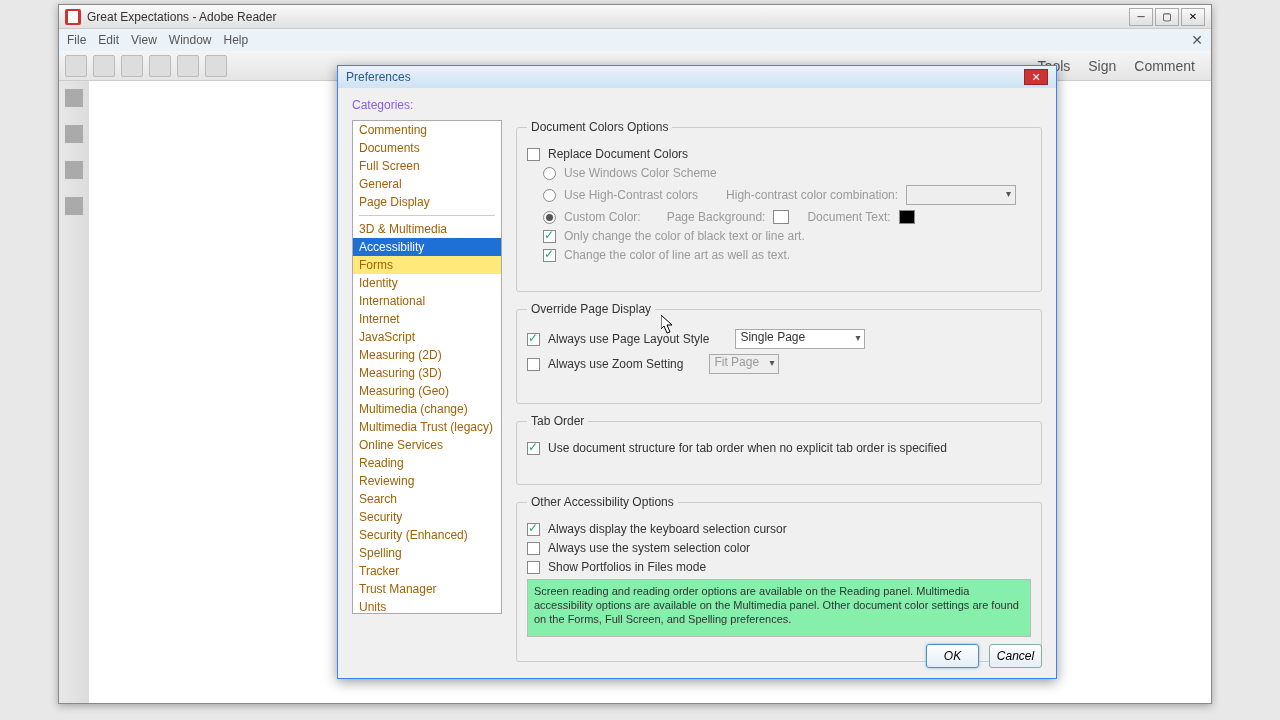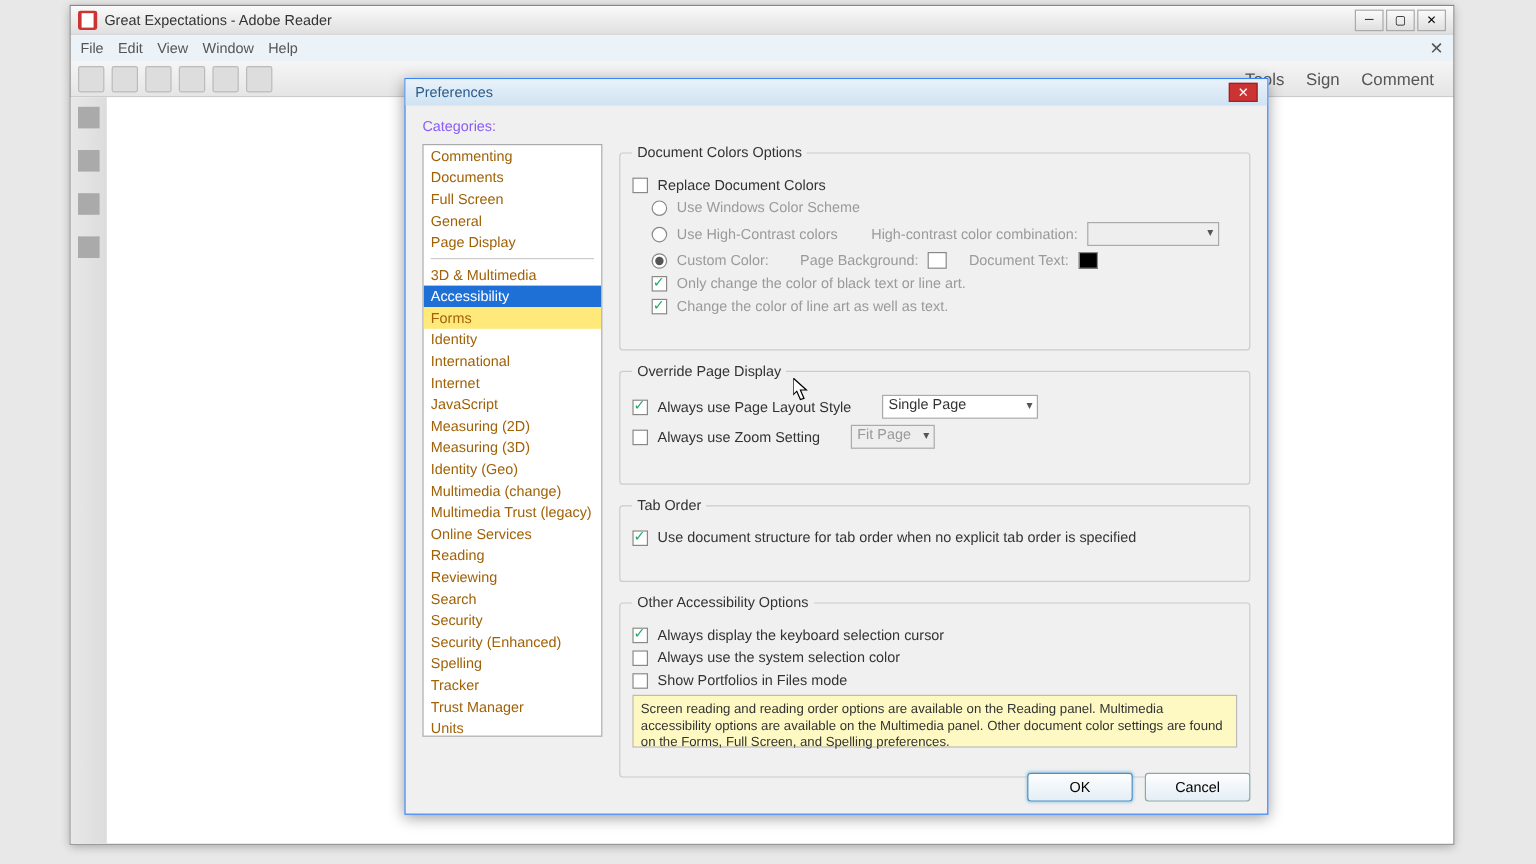--- a/index.html
+++ b/index.html
@@ -47,24 +47,24 @@
 .chk, .rdo { width: 13px; height: 13px; }
 .chk { appearance: none; border: 1px solid #888; background: #fff; position: relative; }
 .chk:checked::after { content: '✓'; position: absolute; top: -3px; left: 0; font-size: 12px; color: #2a6; }
 .rdo { appearance: none; border: 1px solid #888; border-radius: 50%; background: #fff; position: relative; }
 .rdo:checked::after { content: ''; position: absolute; top: 2px; left: 2px; width: 7px; height: 7px; background: #555; border-radius: 50%; }
 .swatch { width: 16px; height: 14px; border: 1px solid #888; }
 .combo { border: 1px solid #aaa; background: #fff; height: 20px; padding: 0 18px 0 4px; position: relative; display: inline-flex; min-width: 100px; }
 .combo::after { content: '▾'; position: absolute; right: 4px; top: 2px; font-size: 10px; color: #555; }
 .combo.disabled { background: #eee; color: #999; }
 .indent { margin-left: 16px; }
-.helptext { width: 100%; height: 44px; border: 1px solid #bbb; background: #fef9c3; padding: 4px 6px; color: #333; line-height: 14px; font-size: 11px; }
+.helptext { width: 100%; height: 58px; border: 1px solid #bbb; background: #86efac; padding: 4px 6px; color: #333; line-height: 14px; font-size: 11px; }
 
 .dlg-footer { position: absolute; bottom: 10px; right: 14px; display: flex; gap: 10px; }
-.btn { width: 88px; height: 24px; border: 1px solid #8aa; background: linear-gradient(#fefefe,#e4eef6); border-radius: 3px; cursor: pointer; }
+.btn { width: 53px; height: 24px; border: 1px solid #8aa; background: linear-gradient(#fefefe,#e4eef6); border-radius: 3px; cursor: pointer; font-style: italic; }
 .btn.primary { border: 1px solid #4a90c2; box-shadow: 0 0 3px #7ab8e0; }
 
 .cursor { position: absolute; left: 323px; top: 249px; width: 14px; height: 20px; pointer-events: none; }
 .cursor svg { width: 14px; height: 20px; }
 </style>
 </head>
 <body>
 
 <div class="window">
   <div class="titlebar">
@@ -123,21 +123,21 @@
             <div class="cat-sep"></div>
             <div class="cat-item">3D &amp; Multimedia</div>
             <div class="cat-item selected">Accessibility</div>
             <div class="cat-item hover">Forms</div>
             <div class="cat-item">Identity</div>
             <div class="cat-item">International</div>
             <div class="cat-item">Internet</div>
             <div class="cat-item">JavaScript</div>
             <div class="cat-item">Measuring (2D)</div>
             <div class="cat-item">Measuring (3D)</div>
-            <div class="cat-item">Identity (Geo)</div>
+            <div class="cat-item">Measuring (Geo)</div>
             <div class="cat-item">Multimedia (change)</div>
             <div class="cat-item">Multimedia Trust (legacy)</div>
             <div class="cat-item">Online Services</div>
             <div class="cat-item">Reading</div>
             <div class="cat-item">Reviewing</div>
             <div class="cat-item">Search</div>
             <div class="cat-item">Security</div>
             <div class="cat-item">Security (Enhanced)</div>
             <div class="cat-item">Spelling</div>
             <div class="cat-item">Tracker</div>

